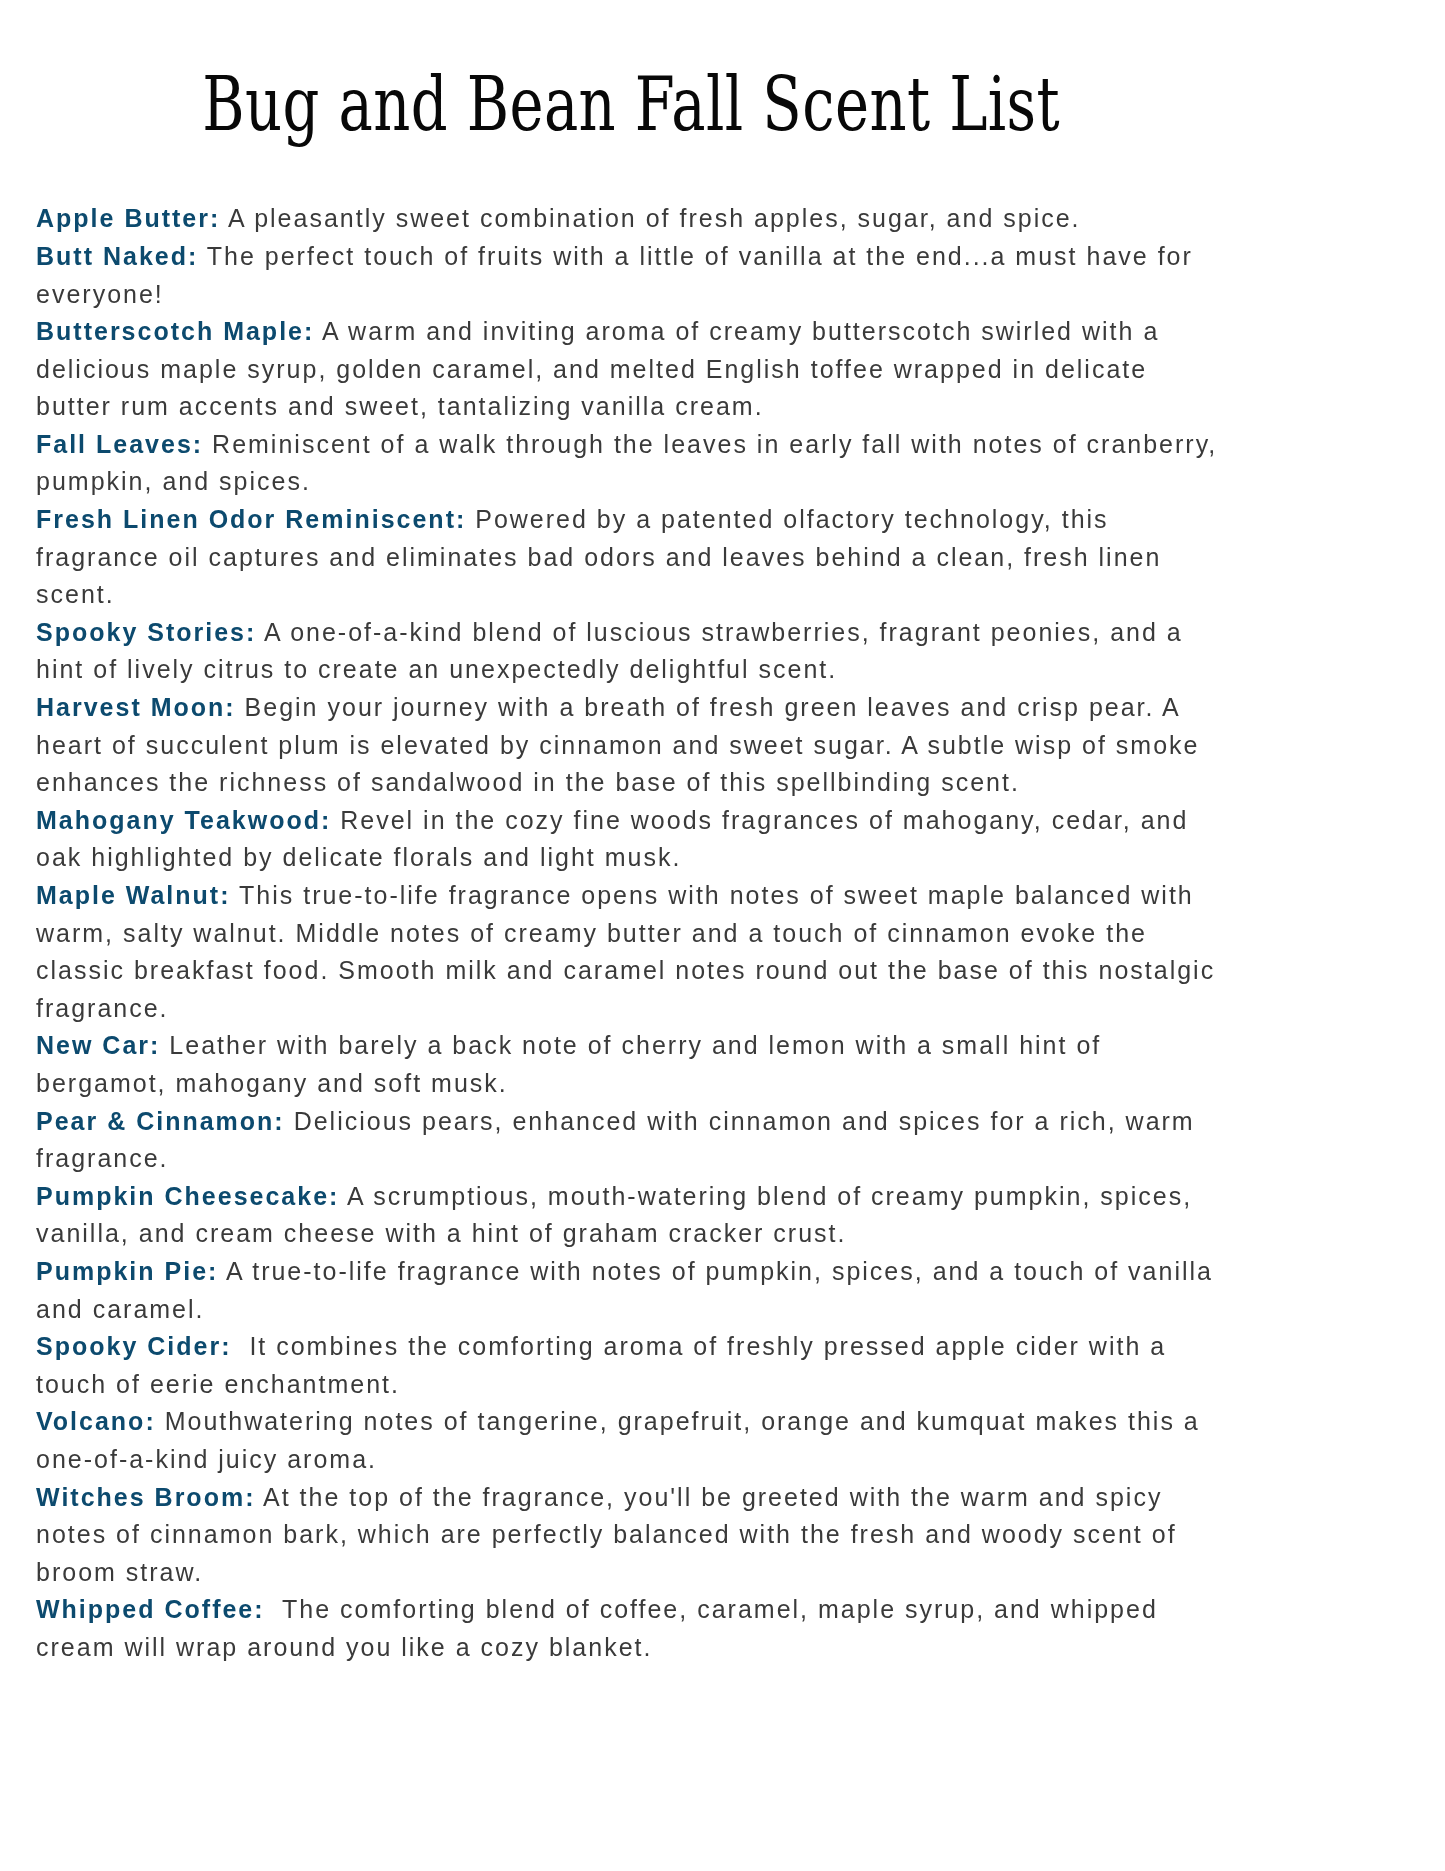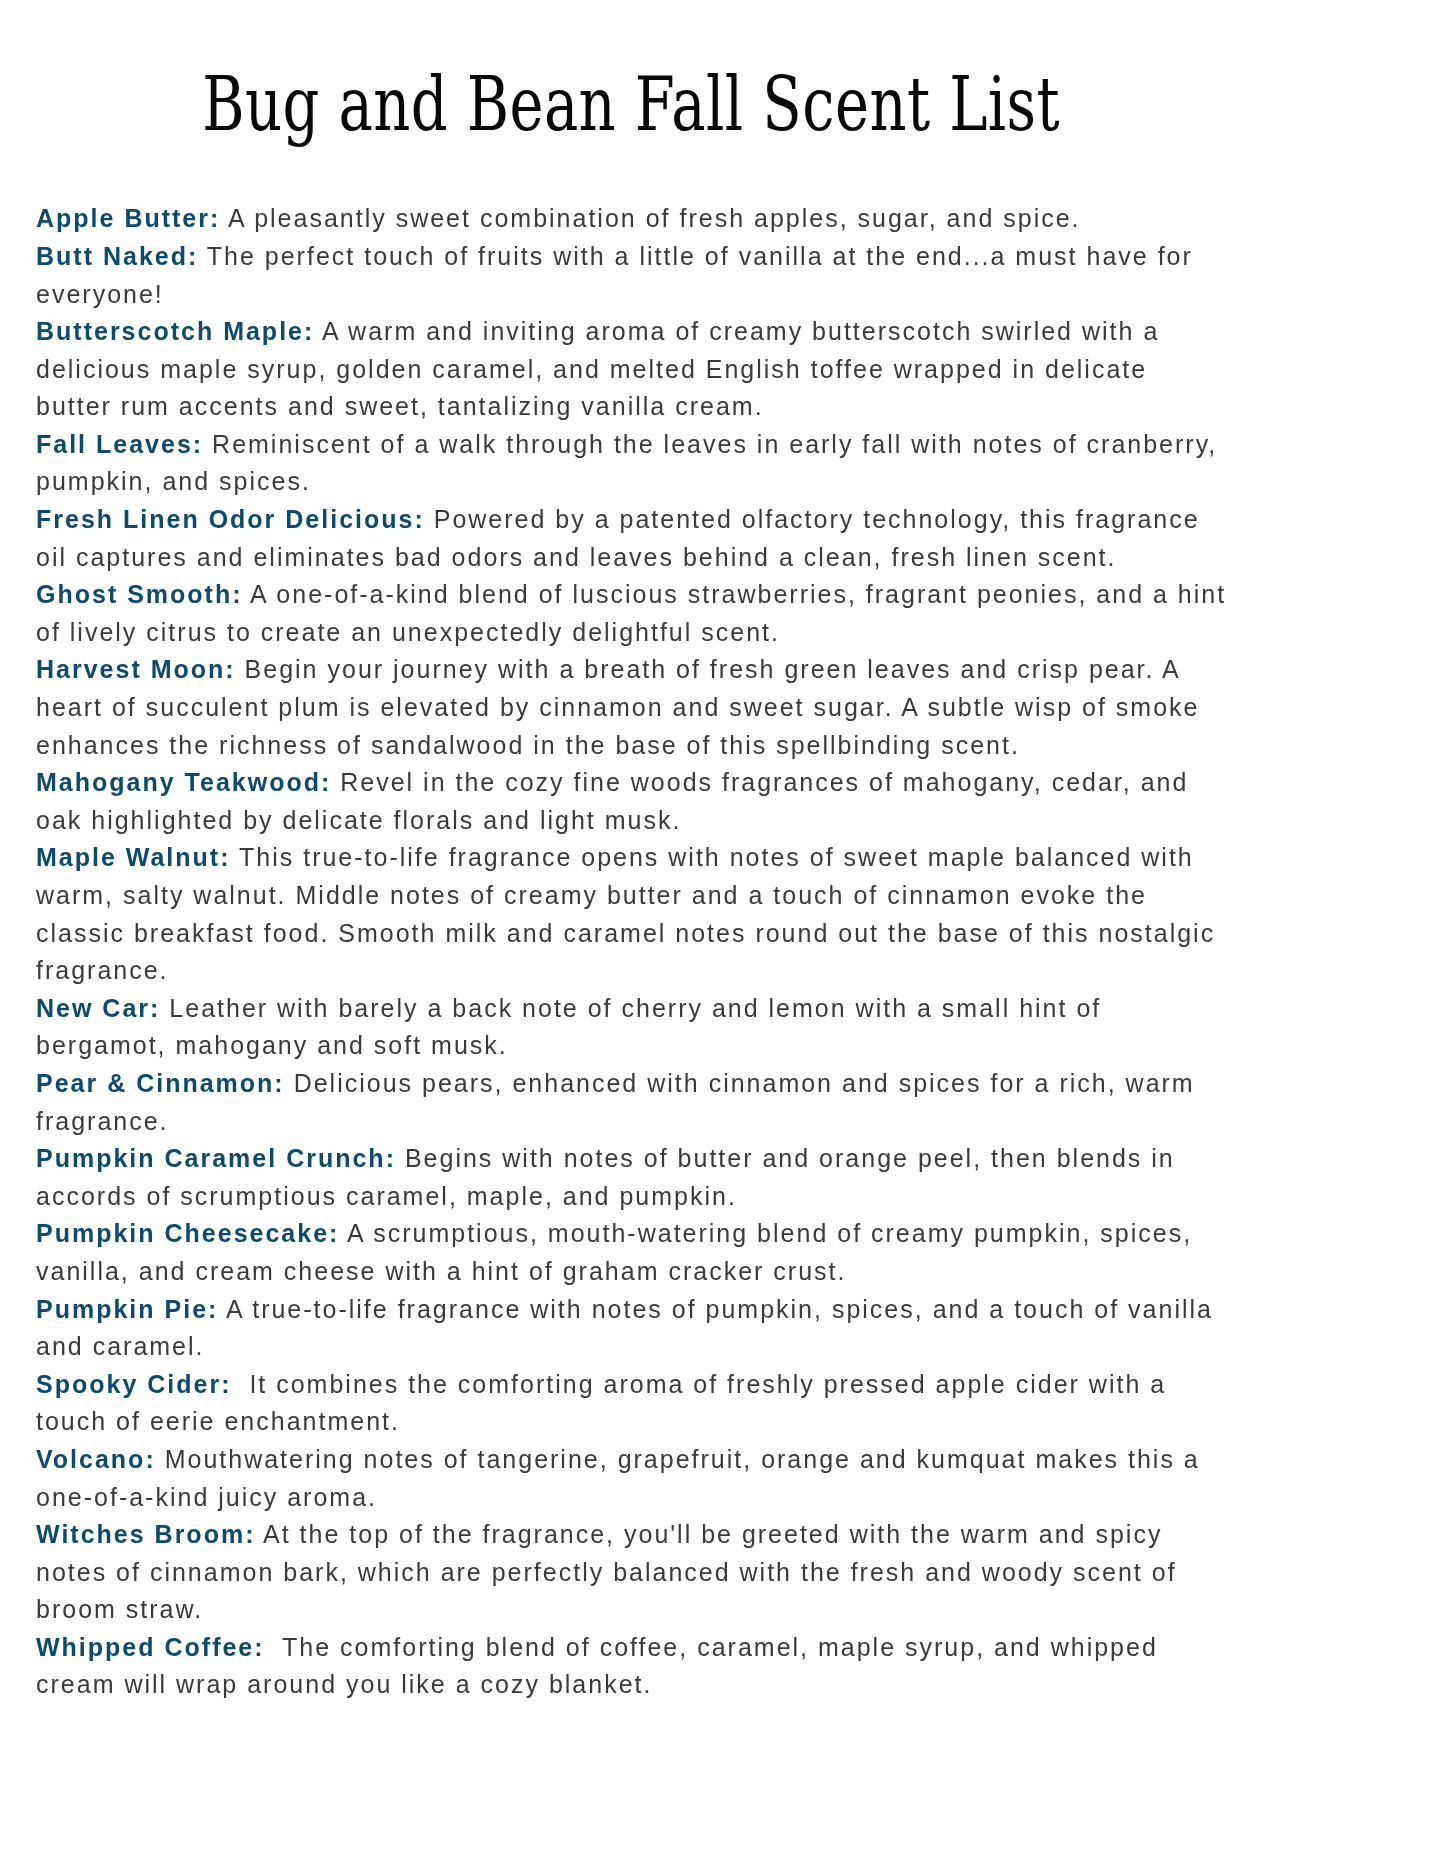--- a/index.html
+++ b/index.html
@@ -59,35 +59,34 @@
 
   <div class="scent-list">
   <p class="scent"><b class="scent-name">Apple Butter:</b><span class="scent-desc"> A pleasantly sweet combination of fresh apples, sugar, and spice.</span></p>
 
   <p class="scent"><b class="scent-name">Butt Naked:</b><span class="scent-desc"> The perfect touch of fruits with a little of vanilla at the end...a must have for everyone!</span></p>
 
   <p class="scent"><b class="scent-name">Butterscotch Maple:</b><span class="scent-desc"> A warm and inviting aroma of creamy butterscotch swirled with a delicious maple syrup, golden caramel, and melted English toffee wrapped in delicate butter rum accents and sweet, tantalizing vanilla cream.</span></p>
 
   <p class="scent"><b class="scent-name">Fall Leaves:</b><span class="scent-desc"> Reminiscent of a walk through the leaves in early fall with notes of cranberry, pumpkin, and spices.</span></p>
 
-  <p class="scent"><b class="scent-name">Fresh Linen Odor Delicious:</b><span class="scent-desc"> Powered by a patented olfactory technology, this fragrance oil captures and eliminates bad odors and leaves behind a clean, fresh linen scent.</span></p>
+  <p class="scent"><b class="scent-name">Fresh Linen Odor Reminiscent:</b><span class="scent-desc"> Powered by a patented olfactory technology, this fragrance oil captures and eliminates bad odors and leaves behind a clean, fresh linen scent.</span></p>
 
-  <p class="scent"><b class="scent-name">Ghost Smooth:</b><span class="scent-desc"> A one-of-a-kind blend of luscious strawberries, fragrant peonies, and a hint of lively citrus to create an unexpectedly delightful scent.</span></p>
+  <p class="scent"><b class="scent-name">Spooky Stories:</b><span class="scent-desc"> A one-of-a-kind blend of luscious strawberries, fragrant peonies, and a hint of lively citrus to create an unexpectedly delightful scent.</span></p>
 
   <p class="scent"><b class="scent-name">Harvest Moon:</b><span class="scent-desc"> Begin your journey with a breath of fresh green leaves and crisp pear. A heart of succulent plum is elevated by cinnamon and sweet sugar. A subtle wisp of smoke enhances the richness of sandalwood in the base of this spellbinding scent.</span></p>
 
   <p class="scent"><b class="scent-name">Mahogany Teakwood:</b><span class="scent-desc"> Revel in the cozy fine woods fragrances of mahogany, cedar, and oak highlighted by delicate florals and light musk.</span></p>
 
   <p class="scent"><b class="scent-name">Maple Walnut:</b><span class="scent-desc"> This true-to-life fragrance opens with notes of sweet maple balanced with warm, salty walnut. Middle notes of creamy butter and a touch of cinnamon evoke the classic breakfast food. Smooth milk and caramel notes round out the base of this nostalgic fragrance.</span></p>
 
   <p class="scent"><b class="scent-name">New Car:</b><span class="scent-desc"> Leather with barely a back note of cherry and lemon with a small hint of bergamot, mahogany and soft musk.</span></p>
 
   <p class="scent"><b class="scent-name">Pear &amp; Cinnamon:</b><span class="scent-desc"> Delicious pears, enhanced with cinnamon and spices for a rich, warm fragrance.</span></p>
 
-  <p class="scent"><b class="scent-name">Pumpkin Caramel Crunch:</b><span class="scent-desc"> Begins with notes of butter and orange peel, then blends in accords of scrumptious caramel, maple, and pumpkin.</span></p>
 
   <p class="scent"><b class="scent-name">Pumpkin Cheesecake:</b><span class="scent-desc"> A scrumptious, mouth-watering blend of creamy pumpkin, spices, vanilla, and cream cheese with a hint of graham cracker crust.</span></p>
 
 
   <p class="scent"><b class="scent-name">Pumpkin Pie:</b><span class="scent-desc"> A true-to-life fragrance with notes of pumpkin, spices, and a touch of vanilla and caramel.</span></p>
 
 
   <p class="scent"><b class="scent-name">Spooky Cider:</b><span class="scent-desc">  It combines the comforting aroma of freshly pressed apple cider with a touch of eerie enchantment.</span></p>
 
   <p class="scent"><b class="scent-name">Volcano:</b><span class="scent-desc"> Mouthwatering notes of tangerine, grapefruit, orange and kumquat makes this a one-of-a-kind juicy aroma.</span></p>

